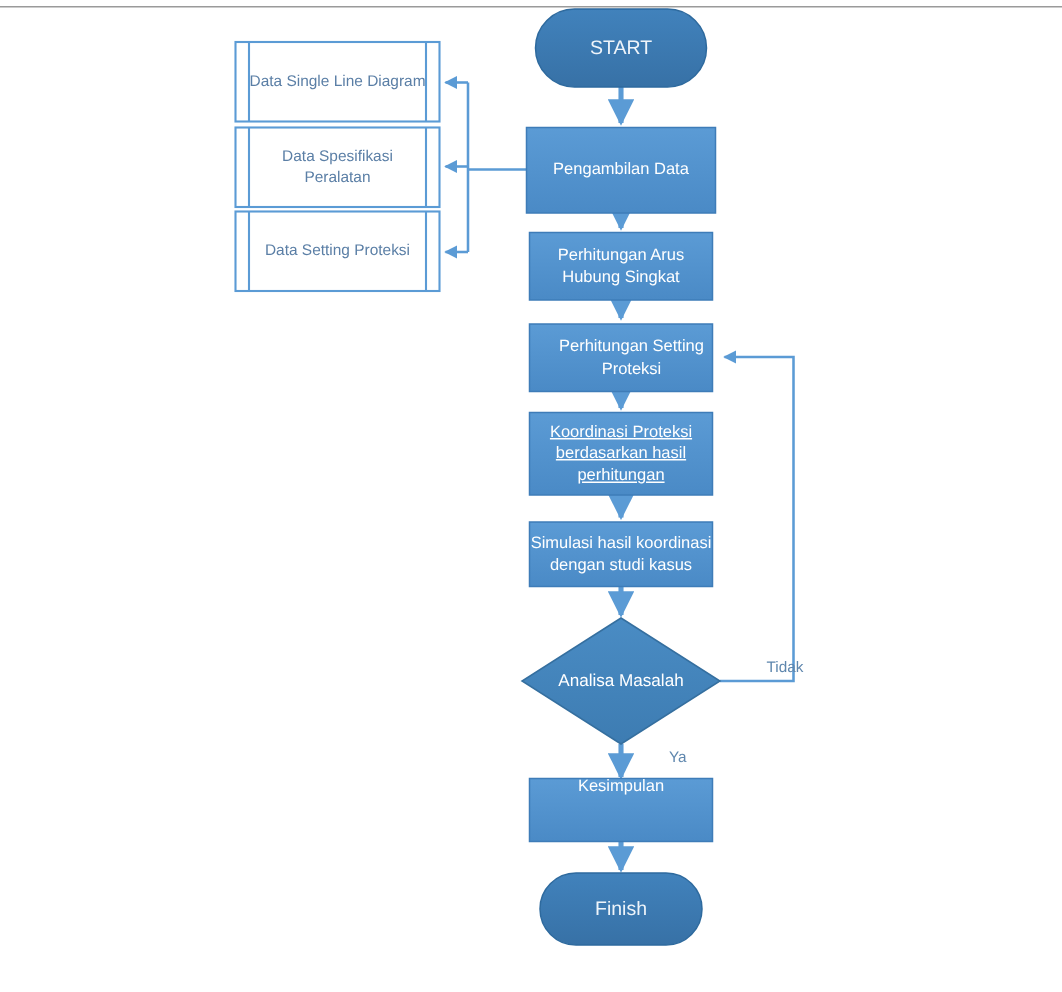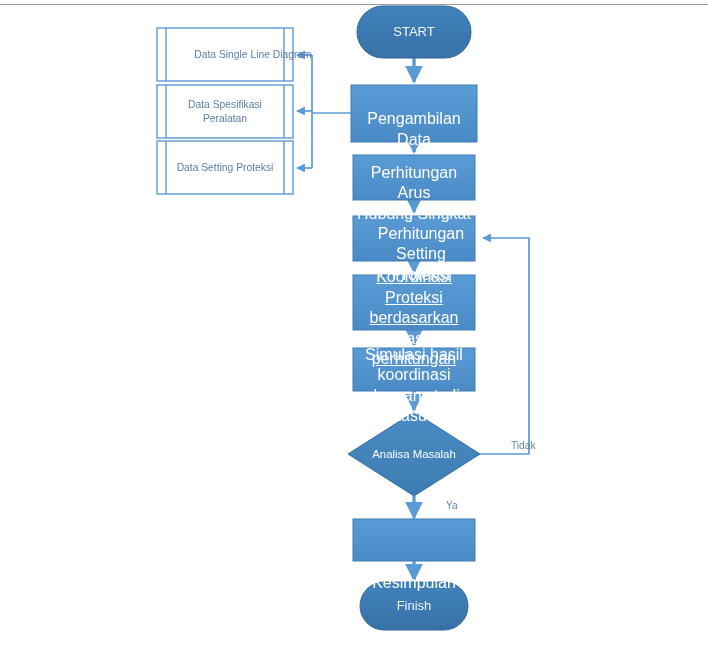--- a/index.html
+++ b/index.html
@@ -38,22 +38,21 @@
     display: flex;
     align-items: center;
     justify-content: center;
     text-align: center;
     line-height: 1.28;
     pointer-events: none;
     white-space: pre-line;
   }
   .lbl-process {
     color: #ffffff;
-    font-size: 16px;
-    margin-top: 16px;
+    font-size: 11px;
   }
   .lbl-terminator {
     color: #eef4fa;
     font-size: 13px;
   }
   .lbl-decision {
     color: #ffffff;
     font-size: 11.4px;
   }
   .lbl-predef {
@@ -191,25 +190,25 @@
 
   <div class="node-label lbl-process" style="left:353px; top:275px; width:122px; height:55px;text-decoration:underline;">Koordinasi Proteksi
 berdasarkan hasil
 perhitungan</div>
 
   <div class="node-label lbl-decision" style="left:348px; top:412px; width:132px; height:84px;">Analisa Masalah</div>
 
   <div class="node-label lbl-process" style="left:351px; top:348px; width:126px; height:43px;">Simulasi hasil koordinasi
 dengan studi kasus</div>
 
-  <div class="node-label lbl-process" style="left:353px; top:546px; width:122px; height:42px;">Kesimpulan</div>
+  <div class="node-label lbl-process" style="left:353px; top:503px; width:122px; height:42px;">Kesimpulan</div>
 
   <div class="node-label lbl-terminator" style="left:360px; top:582px; width:108px; height:48px;">Finish</div>
 
-  <div class="node-label lbl-predef" style="left:166px; top:28px; width:118px; height:53px;padding-left:28px;">Data Single Line Diagram</div>
+  <div class="node-label lbl-predef" style="left:166px; top:28px; width:118px; height:53px;">Data Single Line Diagram</div>
 
   <div class="node-label lbl-predef" style="left:166px; top:85px; width:118px; height:53px;">Data Spesifikasi Peralatan</div>
 
   <div class="node-label lbl-predef" style="left:166px; top:141px; width:118px; height:53px;border-radius:12px;">Data Setting Proteksi</div>
 
   <div class="edge-label" style="left:511px; top:440px;">Tidak</div>
 
   <div class="edge-label" style="left:446px; top:500px;">Ya</div>
 
 </div>

